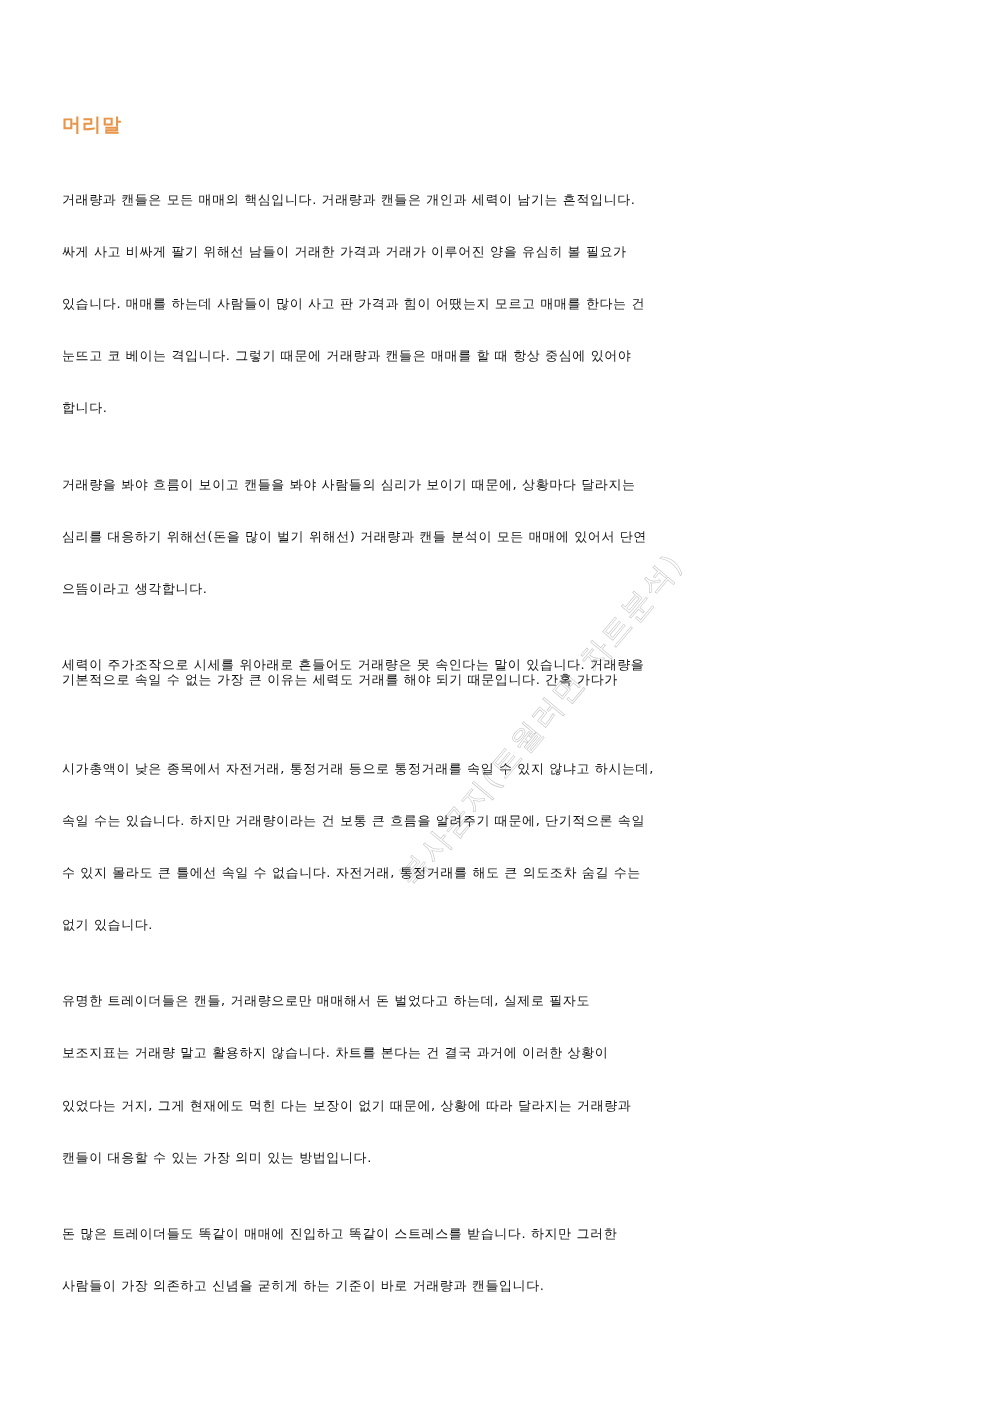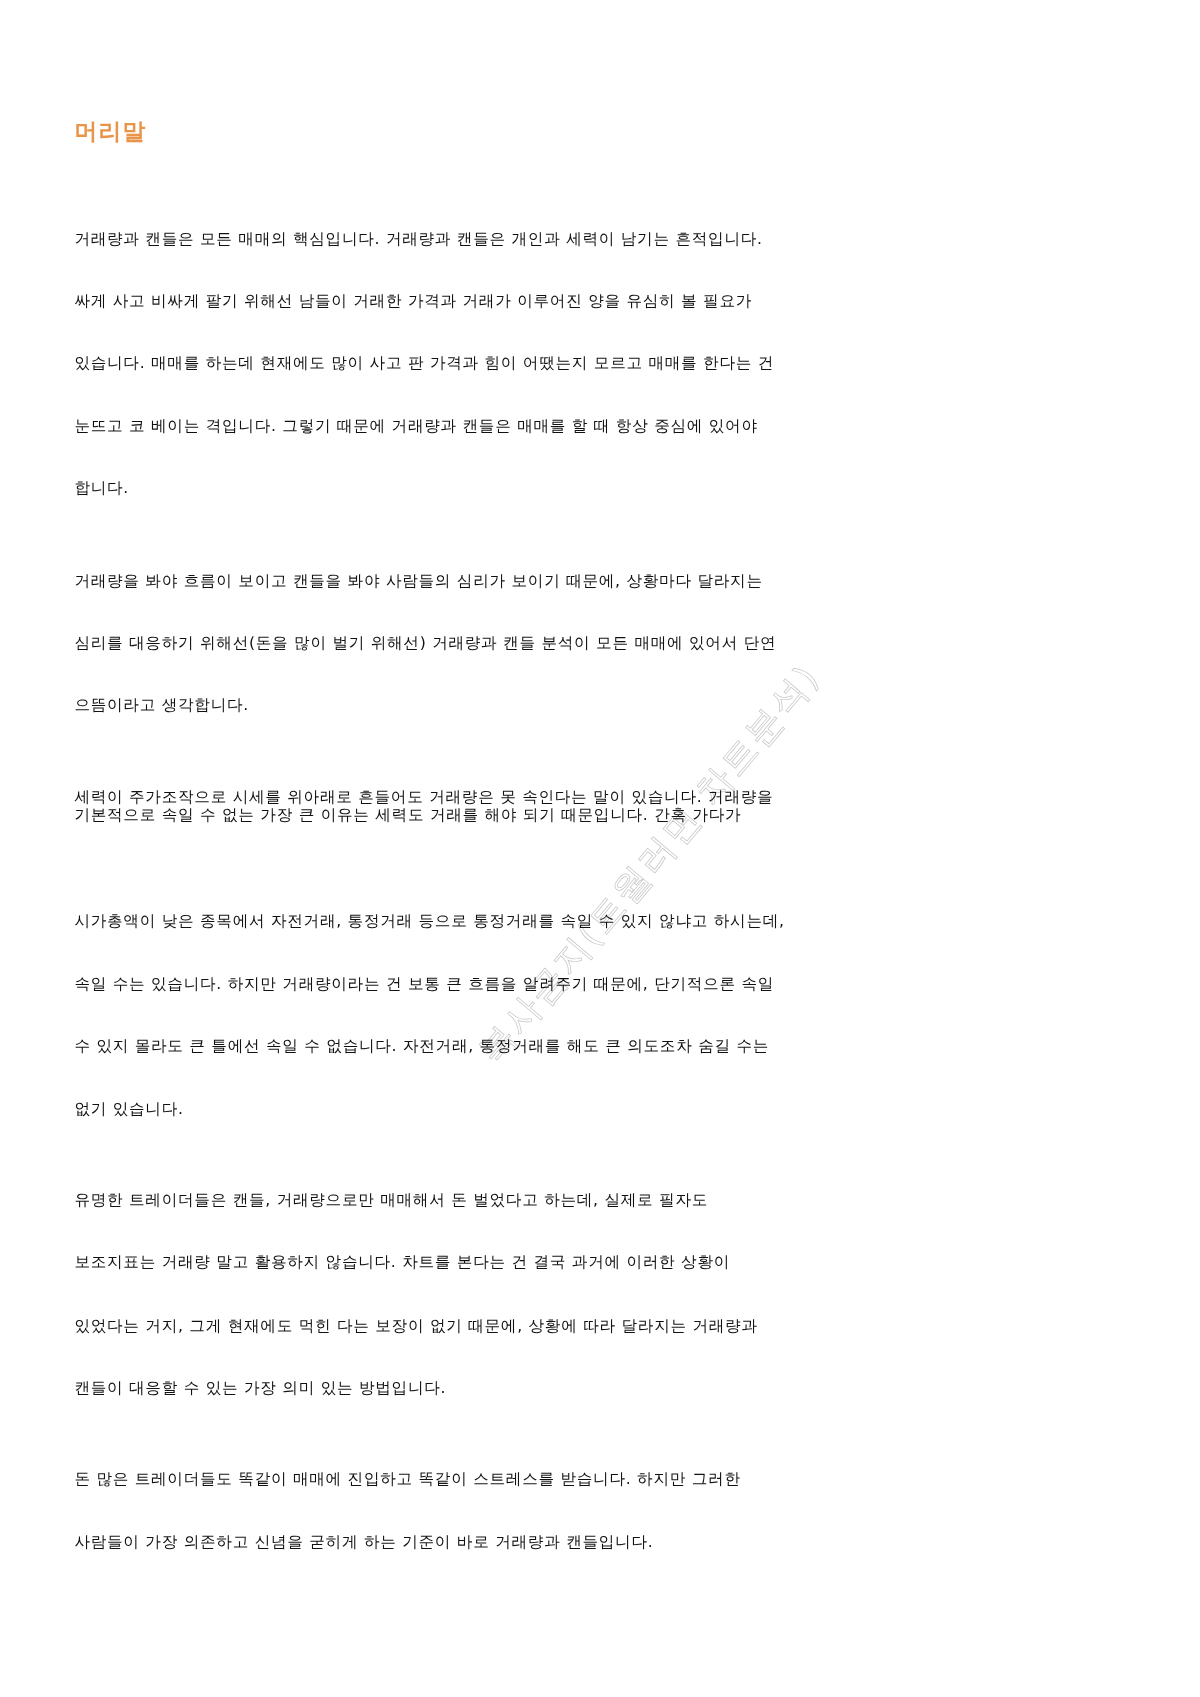--- a/index.html
+++ b/index.html
@@ -52,26 +52,26 @@
       -webkit-text-stroke: 0.6px rgba(150,150,150,0.55);
       color: transparent;
     }
   </style>
 </head>
 <body>
 
 <div class="watermark">복사금지(트월러면 차트분석)</div>
 
 <div class="page">
-  <div class="heading" style="color:#E8954A;">머리말</div>
+  <div class="heading" style="color:#E8954A;margin-top:15px;">머리말</div>
 
   <div>
     <div class="line" style="top:188px">거래량과 캔들은 모든 매매의 핵심입니다. 거래량과 캔들은 개인과 세력이 남기는 흔적입니다.</div>
     <div class="line" style="top:240px">싸게 사고 비싸게 팔기 위해선 남들이 거래한 가격과 거래가 이루어진 양을 유심히 볼 필요가</div>
-    <div class="line" style="top:292px">있습니다. 매매를 하는데 현재에도 많이 사고 판 가격과 힘이 어땠는지 모르고 매매를 한다는 건</div>
+    <div class="line" style="top:292px">있습니다. 매매를 하는데 사람들이 많이 사고 판 가격과 힘이 어땠는지 모르고 매매를 한다는 건</div>
     <div class="line" style="top:344px">눈뜨고 코 베이는 격입니다. 그렇기 때문에 거래량과 캔들은 매매를 할 때 항상 중심에 있어야</div>
     <div class="line" style="top:396px">합니다.</div>
   </div>
 
   <div>
     <div class="line" style="top:473px">거래량을 봐야 흐름이 보이고 캔들을 봐야 사람들의 심리가 보이기 때문에, 상황마다 달라지는</div>
     <div class="line" style="top:525px">심리를 대응하기 위해선(돈을 많이 벌기 위해선) 거래량과 캔들 분석이 모든 매매에 있어서 단연</div>
     <div class="line" style="top:577px">으뜸이라고 생각합니다.</div>
   </div>
 

